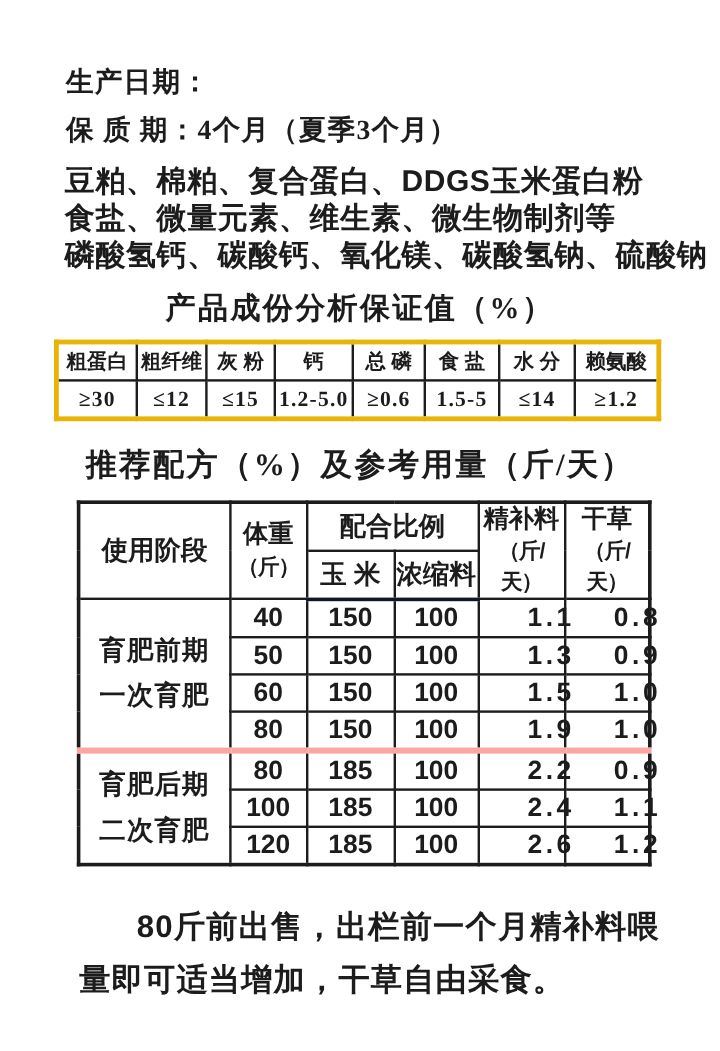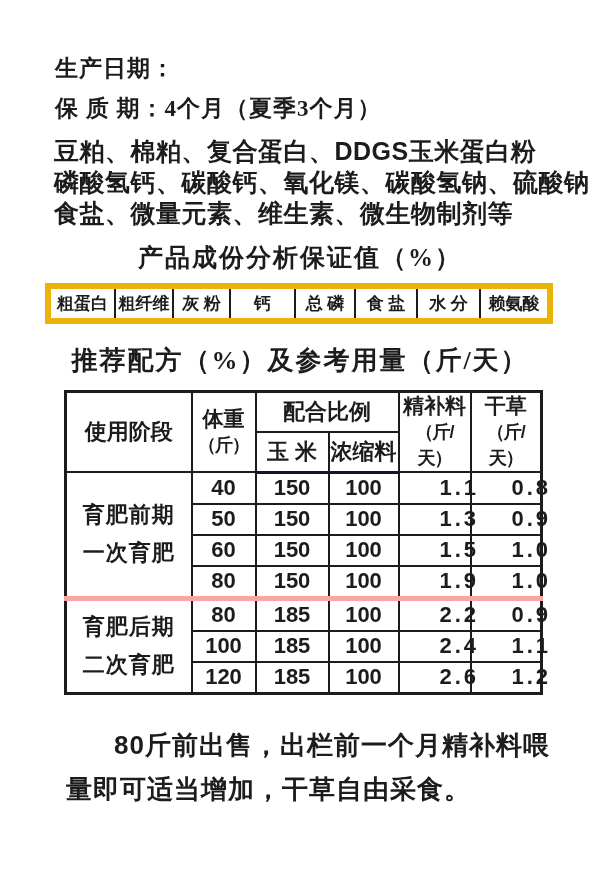--- a/index.html
+++ b/index.html
@@ -53,21 +53,21 @@
     line-height:30px;
   }
   .analysis-title { margin-top:14px; }
   .recipe-title  { margin-top:22px; font-size:26px; }
 
   
   table { border-collapse:collapse; table-layout:fixed; }
   .t1 {
     margin:10px 0 0 45px;
     width:502px;
-    border:6px solid #eab308;
+    border:4px solid #eab308;
   }
   .t1 td {
     border:2px solid #1c1c1c;
     text-align:center;
     vertical-align:middle;
     padding:0;
   }
   .t1 .t1-head td {
     height:29px;
     font-size:17px;
@@ -128,22 +128,22 @@
       <span>生产日期：</span>
     </div>
     <div class="label-line">
       <span>保 质 期：</span><span>4个月（夏季3个月）</span>
     </div>
   </div>
 
 
   <div class="ingredients">
     <div class="ing-line">豆粕、棉粕、复合蛋白、DDGS玉米蛋白粉</div>
+    <div class="ing-line">食盐、微量元素、维生素、微生物制剂等</div>
     <div class="ing-line">磷酸氢钙、碳酸钙、氧化镁、碳酸氢钠、硫酸钠</div>
-    <div class="ing-line">食盐、微量元素、维生素、微生物制剂等</div>
   </div>
 
   <div class="section-title analysis-title">产品成份分析保证值（%）</div>
 
   <table class="t1">
     <colgroup>
       <col style="width:67px">
         <col style="width:58px">
         <col style="width:57px">
         <col style="width:65px">
@@ -156,20 +156,30 @@
         <tr class="t1-head">
       <td>粗蛋白</td>
       <td>粗纤维</td>
       <td>灰 粉</td>
       <td>钙</td>
       <td>总 磷</td>
       <td>食 盐</td>
       <td>水 分</td>
       <td>赖氨酸</td>
     </tr>
+    <tr class="t1-vals">
+      <td>≥30</td>
+      <td>≤12</td>
+      <td>≤15</td>
+      <td>1.2-5.0</td>
+      <td>≥0.6</td>
+      <td>1.5-5</td>
+      <td>≤14</td>
+      <td>≥1.2</td>
+    </tr>
   </tbody>
     </table>
 
   <div class="section-title recipe-title">推荐配方（%）及参考用量（斤/天）</div>
 
   <table class="t2">
     <colgroup>
       <col style="width:126px">
         <col style="width:64px">
         <col style="width:73px">

